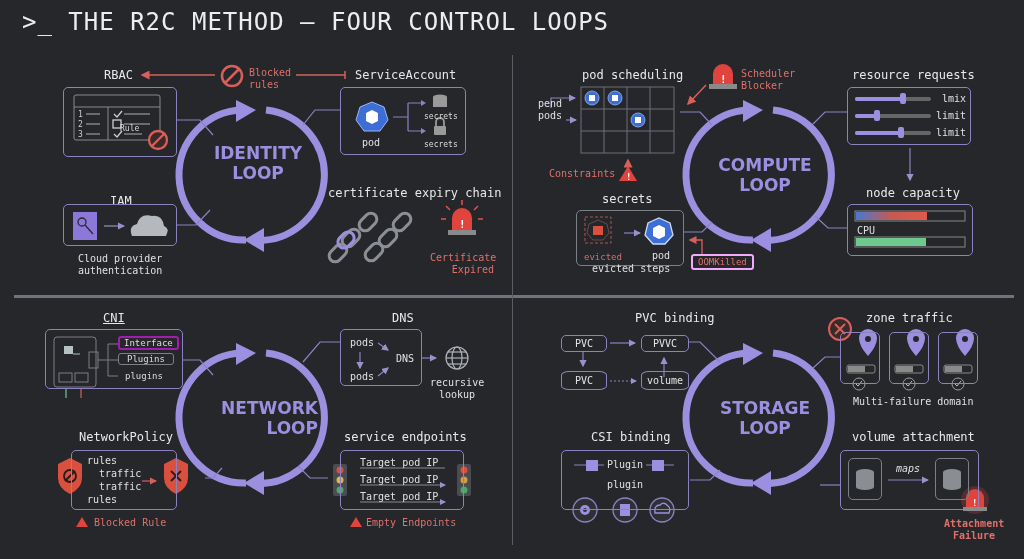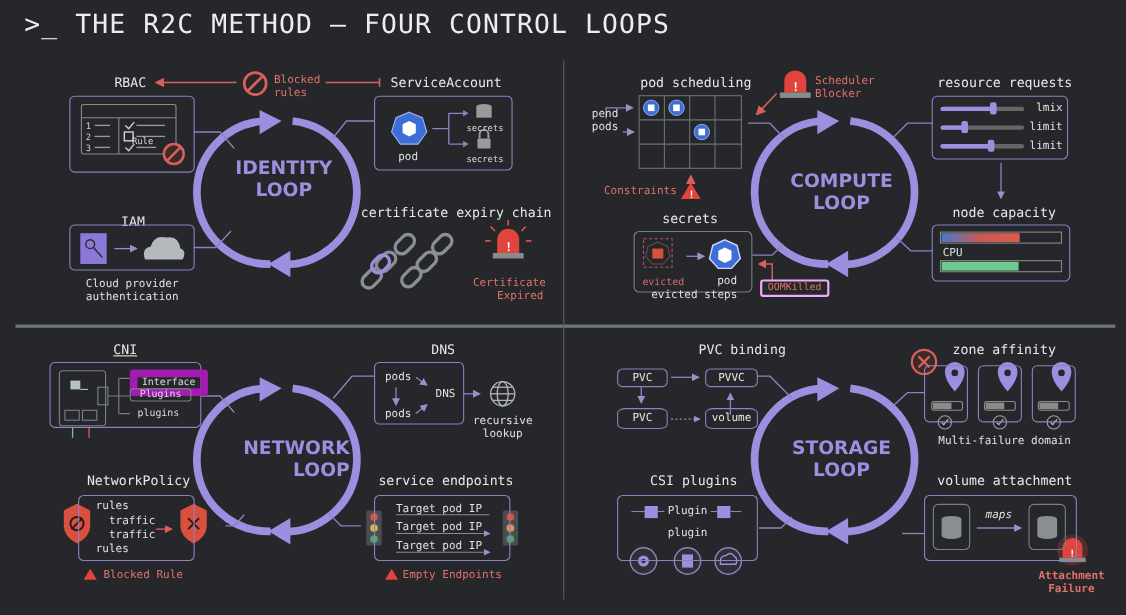--- a/index.html
+++ b/index.html
@@ -360,21 +360,21 @@
 <div class="abs sm" style="left:857px;top:225px;">CPU</div>
 <div class="abs lbl" style="left:602px;top:192px;">secrets</div>
 <div class="box" style="left:576px;top:210px;width:106px;height:54px;border-color:#7c7f86;"></div>
 <div class="abs" style="left:584px;top:252px;font-size:9px;color:#d0706a;">evicted</div>
 <div class="abs sm" style="left:652px;top:250px;">pod</div>
 <div class="abs sm" style="left:592px;top:263px;">evicted steps</div>
 <div class="abs" style="left:691px;top:254px;padding:1px 5px;border:2px solid #f0abfc;border-radius:3px;font-size:9px;color:#e0706a;">OOMKilled</div>
 
 <div class="abs lbl" style="left:103px;top:311px;text-decoration:underline;">CNI</div>
 <div class="box" style="left:45px;top:329px;width:136px;height:58px;"></div>
-<div class="abs" style="left:118px;top:336px;padding:0 4px;border:7px solid #a21caf;border-radius:3px;font-size:9px;color:#ddd;">Interface</div>
+<div class="abs" style="left:118px;top:336px;padding:0 4px;border:2px solid #a21caf;border-radius:3px;font-size:9px;color:#ddd;">Interface</div>
 <div class="abs" style="left:118px;top:353px;padding:0 8px;border:1px solid #7c7f86;border-radius:3px;font-size:9px;color:#ddd;">Plugins</div>
 <div class="abs" style="left:125px;top:371px;font-size:9px;color:#ddd;">plugins</div>
 <div class="abs lbl" style="left:392px;top:311px;">DNS</div>
 <div class="box" style="left:340px;top:329px;width:80px;height:55px;"></div>
 <div class="abs sm" style="left:350px;top:337px;">pods</div>
 <div class="abs sm" style="left:350px;top:371px;">pods</div>
 <div class="abs sm" style="left:396px;top:353px;">DNS</div>
 <div class="abs sm" style="left:430px;top:377px;line-height:12px;text-align:center;width:54px;"><span>recursive</span><br><span>lookup</span></div>
 <div class="abs lbl" style="left:79px;top:430px;">NetworkPolicy</div>
 <div class="box" style="left:71px;top:450px;width:104px;height:58px;"></div>
@@ -385,26 +385,26 @@
 <div class="abs sm" style="left:360px;top:457px;">Target pod IP</div>
 <div class="abs sm" style="left:360px;top:474px;">Target pod IP</div>
 <div class="abs sm" style="left:360px;top:491px;">Target pod IP</div>
 <div class="abs sm red" style="left:366px;top:517px;">Empty Endpoints</div>
 
 <div class="abs lbl" style="left:598px;top:311px;margin-left:37px;">PVC binding</div>
 <div class="box" style="left:561px;top:335px;width:44px;height:15px;text-align:center;font-size:10px;line-height:15px;">PVC</div>
 <div class="box" style="left:641px;top:335px;width:46px;height:15px;text-align:center;font-size:10px;line-height:15px;">PVVC</div>
 <div class="box" style="left:561px;top:371px;width:44px;height:17px;border-radius:8px/4px;text-align:center;font-size:10px;line-height:17px;">PVC</div>
 <div class="box" style="left:641px;top:371px;width:46px;height:17px;border-radius:8px/4px;text-align:center;font-size:10px;line-height:17px;">volume</div>
-<div class="abs lbl" style="left:866px;top:311px;">zone affinity</div>
+<div class="abs lbl" style="left:866px;top:311px;">zone traffic</div>
 <div class="box" style="left:840px;top:332px;width:38px;height:50px;"></div>
 <div class="box" style="left:889px;top:332px;width:38px;height:50px;"></div>
 <div class="box" style="left:938px;top:332px;width:38px;height:50px;"></div>
 <div class="abs sm" style="left:853px;top:396px;">Multi-failure domain</div>
-<div class="abs lbl" style="left:591px;top:430px;">CSI plugins</div>
+<div class="abs lbl" style="left:591px;top:430px;">CSI binding</div>
 <div class="box" style="left:561px;top:450px;width:126px;height:58px;"></div>
 <div class="abs sm" style="left:607px;top:459px;">Plugin</div>
 <div class="abs sm" style="left:607px;top:479px;">plugin</div>
 <div class="abs lbl" style="left:852px;top:430px;">volume attachment</div>
 <div class="box" style="left:840px;top:450px;width:137px;height:58px;"></div>
 <div class="box" style="left:848px;top:458px;width:32px;height:40px;border-color:#7c7f86;"></div>
 <div class="box" style="left:935px;top:458px;width:32px;height:40px;border-color:#7c7f86;"></div>
 <div class="abs sm" style="left:896px;top:463px;font-style:italic;">maps</div>
 <div class="abs sm red" style="left:944px;top:518px;line-height:12px;text-align:center;width:60px;font-weight:bold;"><span>Attachment</span><br><span>Failure</span></div>
 

